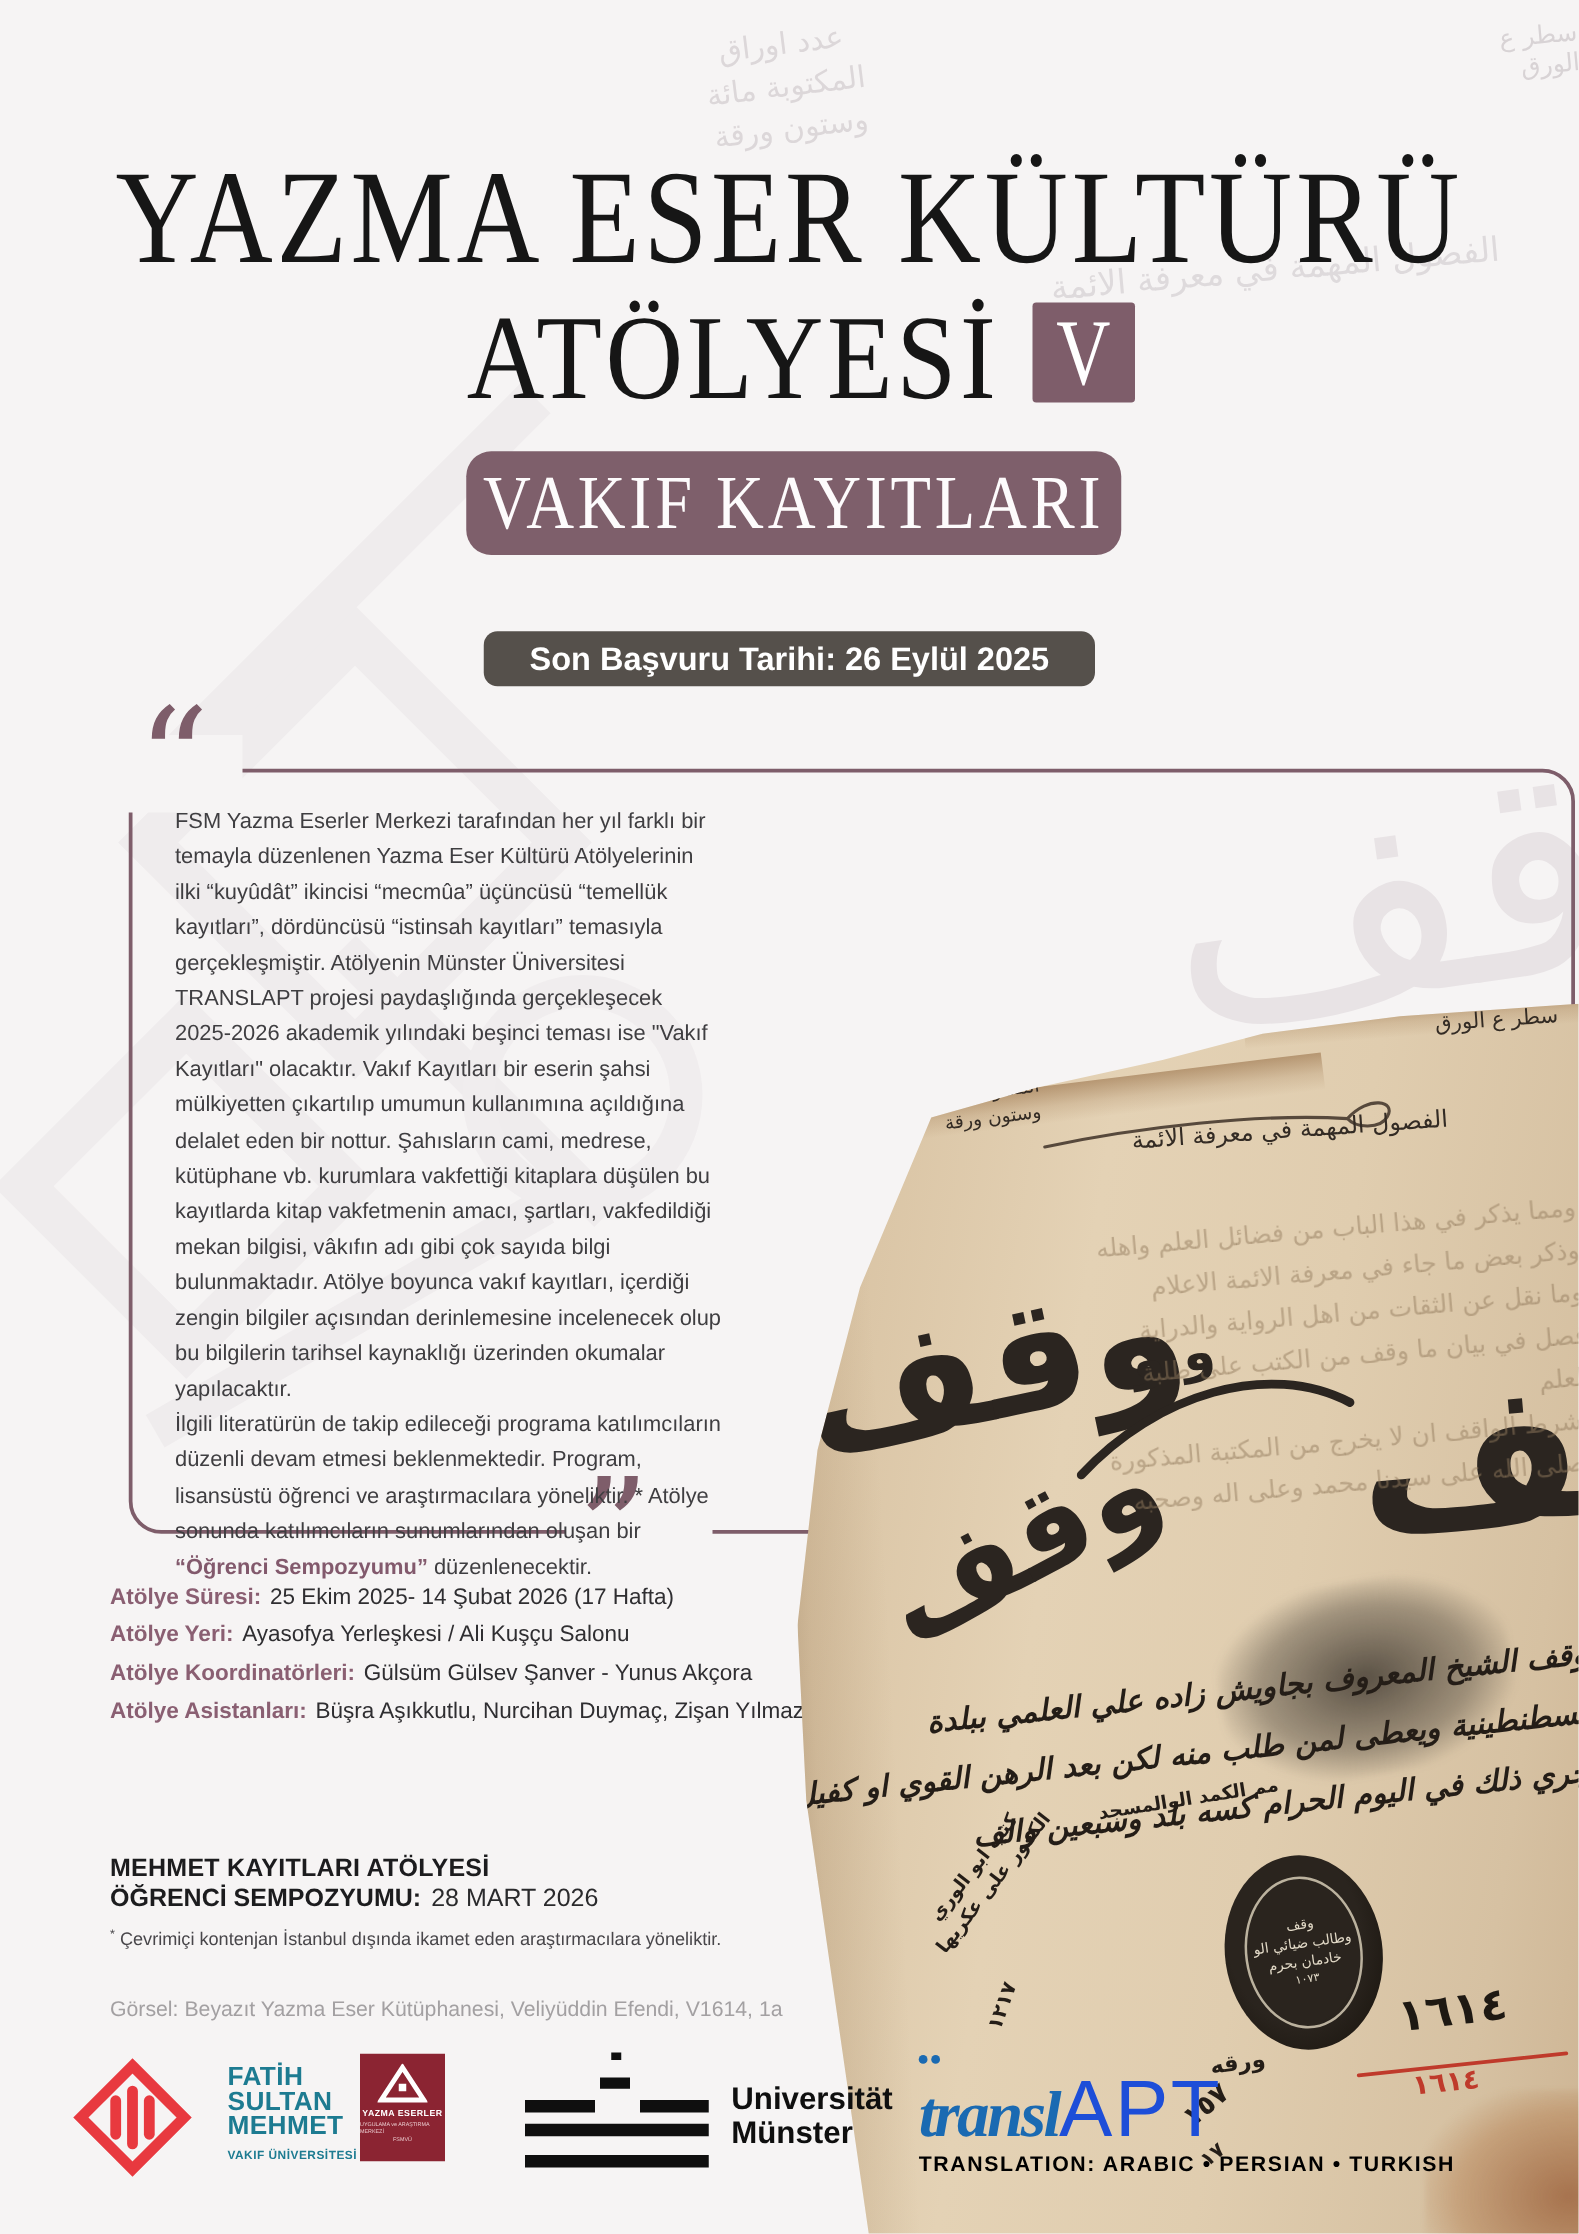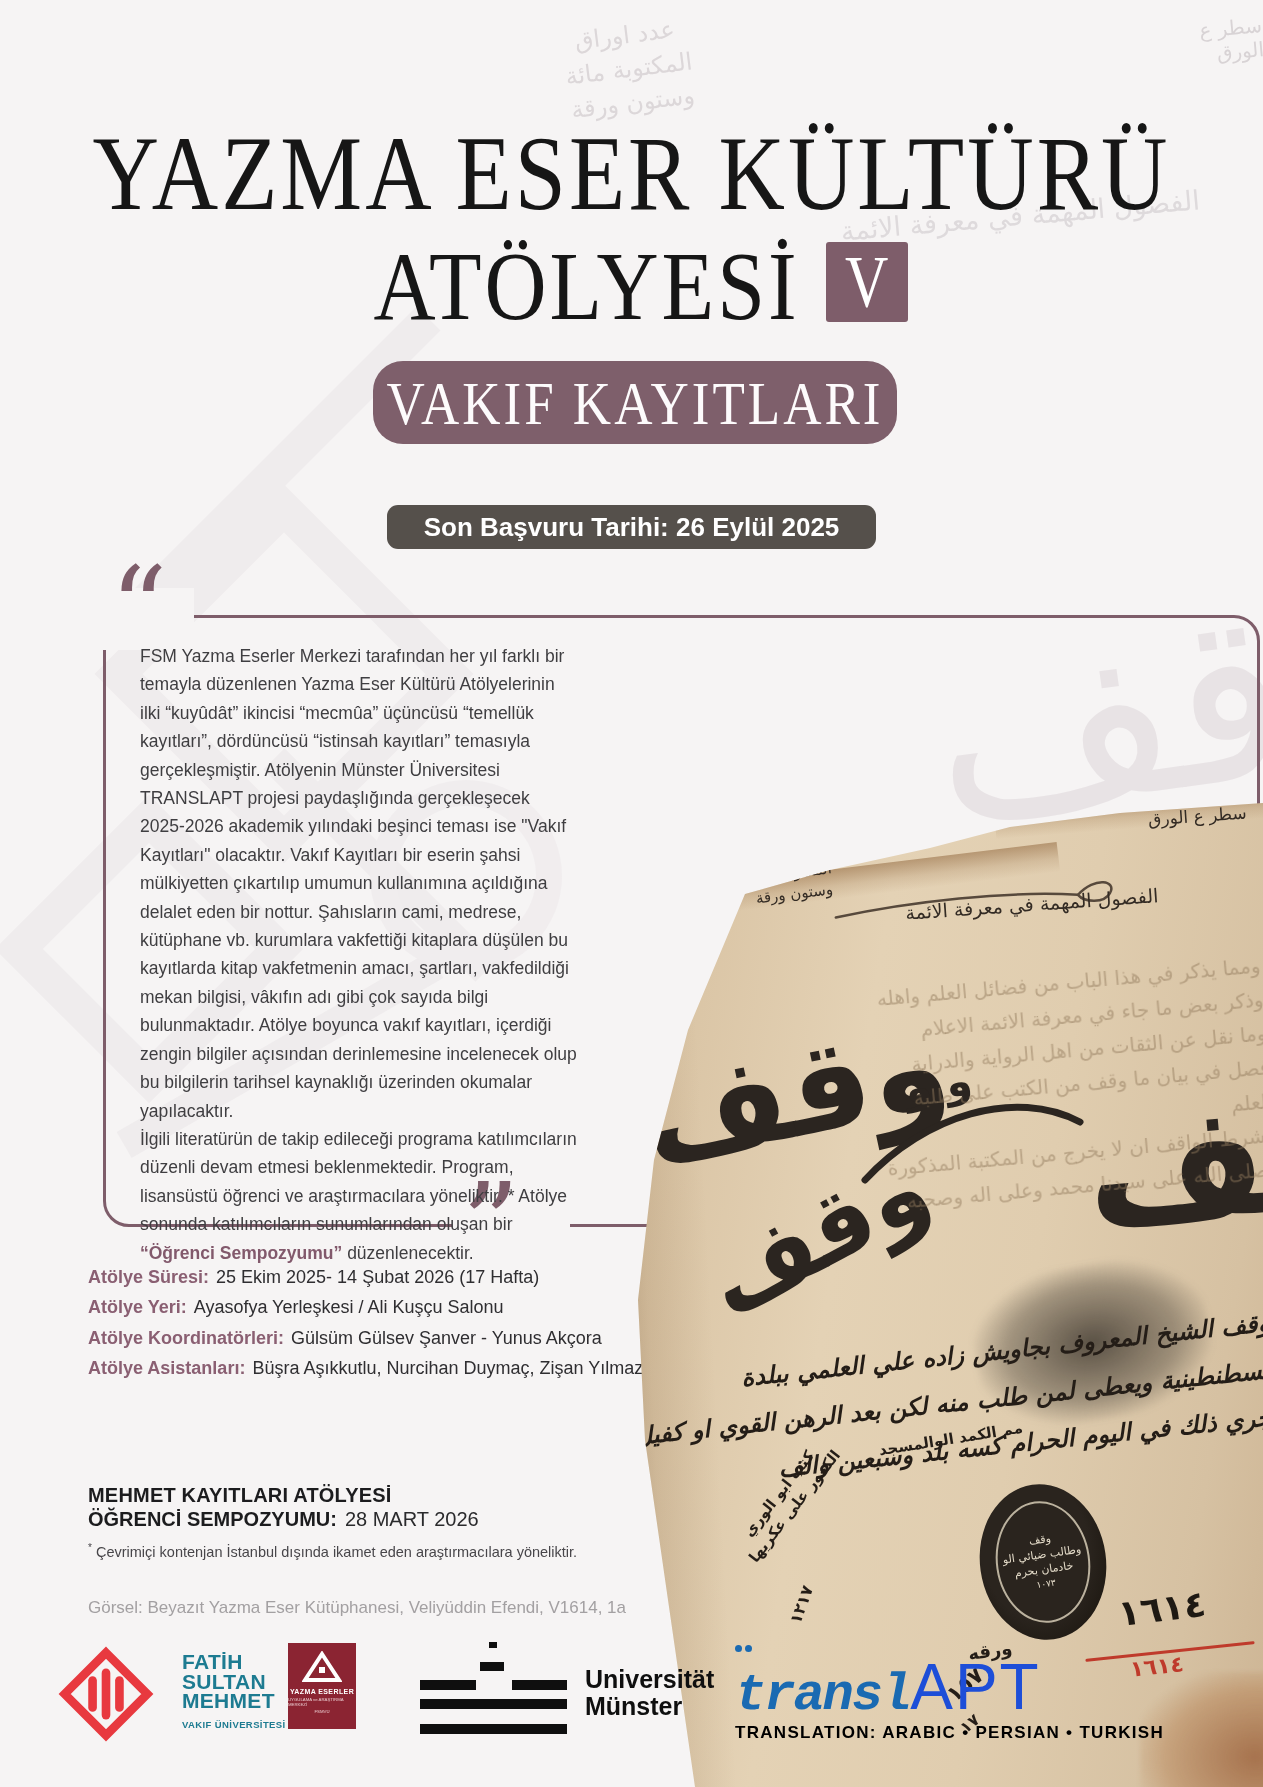--- a/index.html
+++ b/index.html
@@ -19,21 +19,21 @@
   .title{width:100%;text-align:center;color:#161616;font-family:"Liberation Serif",serif;
          font-weight:400;letter-spacing:3px;line-height:1;}
   .title-1{top:120px;font-size:92px;transform:scaleY(1.16);transform-origin:top;}
   .line2{top:238px;width:100%;display:flex;justify-content:center;align-items:flex-start;gap:26px;padding-left:18px;box-sizing:border-box;}
   .title-2{font-size:86px;transform:scaleY(1.12);transform-origin:top;color:#161616;
            font-family:"Liberation Serif",serif;letter-spacing:3px;line-height:1;}
   .badge{width:82px;height:80px;background:#7e5d6a;border-radius:3px;color:#fff;
          font-family:"Liberation Serif",serif;font-size:60px;display:flex;align-items:center;
          justify-content:center;margin-top:4px;}
   .badge span{transform:scaleY(1.25);}
-  .subtitle-box{left:373px;top:361px;width:524px;height:83px;background:#7e5f6b;border-radius:30px;
+  .subtitle-box{left:373px;top:361px;width:524px;height:83px;background:#7e5f6b;border-radius:20px;
          display:flex;align-items:center;justify-content:center;}
   .subtitle-box span{color:#fdfbfc;font-family:"Liberation Serif",serif;font-size:53px;
          letter-spacing:3px;transform:scaleY(1.15);white-space:nowrap;}
   .deadline{left:387px;top:505px;width:489px;height:44px;background:#55504b;border-radius:11px;
          color:#ffffff;font-weight:bold;font-size:26px;text-align:center;line-height:44px;white-space:nowrap;}
   
   .qbox{left:103px;top:615px;width:1157px;height:612px;border:3px solid #7e5d6a;border-radius:26px;box-sizing:border-box;}
   .qpatch{background:#f6f4f4;}
   .qmark{color:#7e5d6a;font-family:"DejaVu Serif",serif;font-size:112px;line-height:1;}
   .qtext{left:140px;top:642px;width:438px;color:#3f3e41;font-size:17.5px;line-height:28.4px;}
@@ -75,21 +75,21 @@
   
   .fsm-text{color:#1d7b91;font-weight:bold;font-size:21px;line-height:19.5px;letter-spacing:.3px;}
   .fsm-sub{font-size:9.5px;letter-spacing:.4px;margin-top:4px;}
   .yazma{left:288px;top:1643px;width:68px;height:86px;background:#8b2432;display:flex;flex-direction:column;
          align-items:center;justify-content:flex-start;padding-top:8px;box-sizing:border-box;}
   .yazma .t1{color:#fff;font-size:7px;font-weight:bold;letter-spacing:.4px;margin-top:5px;}
   .yazma .t2{color:#e9c9cd;font-size:4.3px;margin-top:2px;}
   .muen div{position:absolute;background:#0f0f0f;}
   .muen-text{font-weight:bold;color:#0f0f0f;font-size:25px;line-height:27px;}
   .tapt{z-index:6;}
-  .tapt .script{font-family:Liberation Mono, monospace;font-style:italic;font-weight:bold;color:#1a6ab2;
+  .tapt .script{font-family:Liberation Serif, serif;font-style:italic;font-weight:bold;color:#1a6ab2;
         font-size:52px;letter-spacing:-2px;}
   .tapt .apt{font-family:"Liberation Sans",sans-serif;font-weight:normal;color:#1d4ed8;font-size:64px;letter-spacing:2px;}
   .tapt .tag{color:#000000;font-weight:bold;font-size:17px;letter-spacing:1.3px;margin-top:-2px;}
   .tapt .dots{display:inline-block;}
   .tapt .dots i{display:inline-block;width:7px;height:7px;border-radius:50%;background:#1a6ab2;margin-right:3px;}
   .z1{z-index:1}.z2{z-index:2}.z3{z-index:3}.z6{z-index:6}
 </style>
 </head>
 <body>
 

